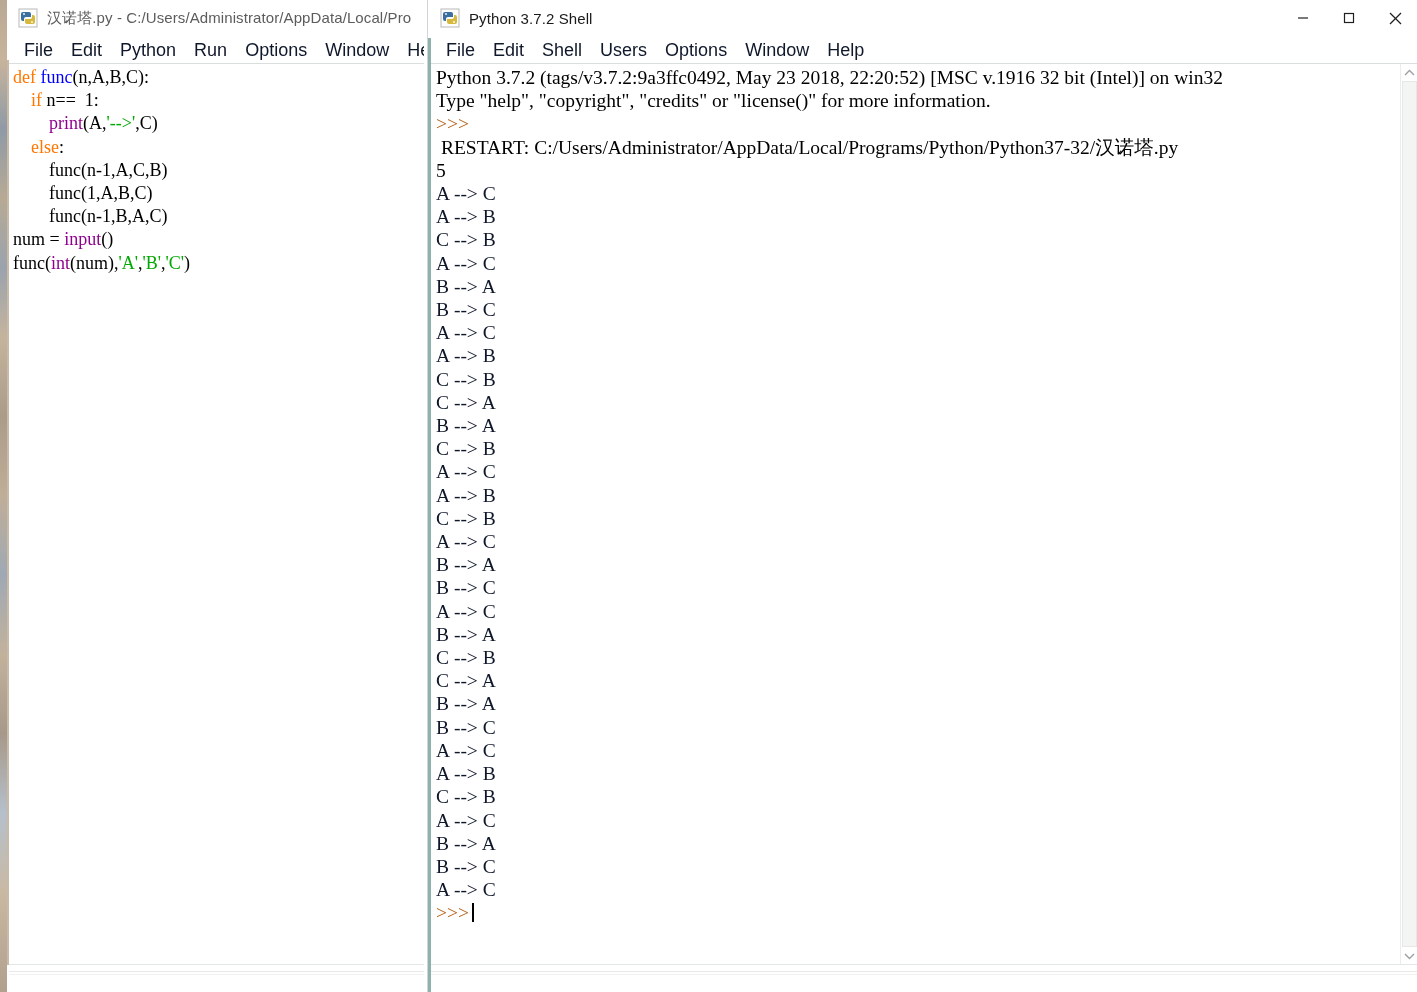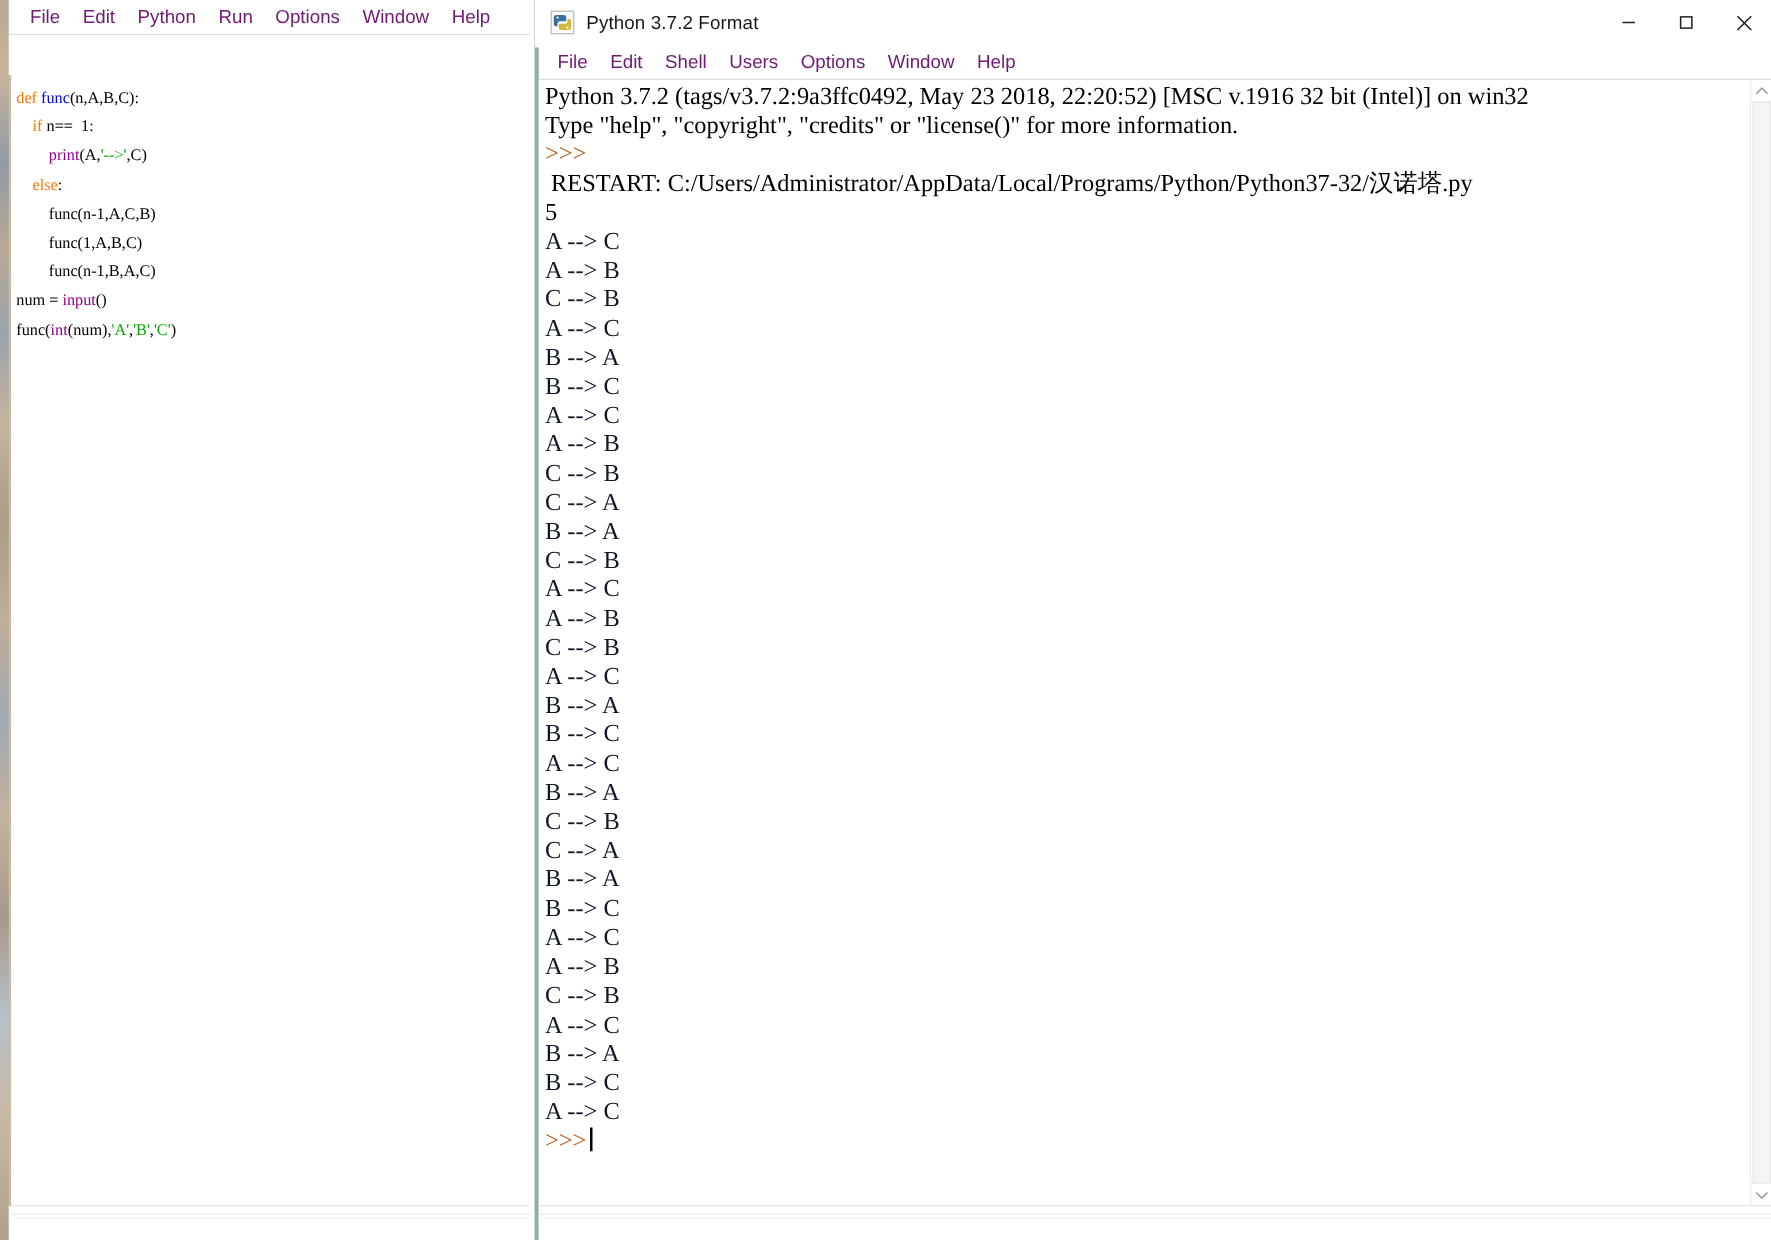--- a/index.html
+++ b/index.html
@@ -107,22 +107,22 @@
   .menubar {
     height: 28px;
     display: flex;
     align-items: center;
     background: #ffffff;
     padding-left: 9px;
     box-sizing: border-box;
     border-bottom: 1px solid #d9dede;
   }
   .menu-item {
-    font-size: 15px;
-    color: #701a75;
+    font-size: 18px;
+    color: #0f172a;
     padding: 0 9px;
     white-space: nowrap;
     line-height: 20px;
   }
 
   
   .pane {
     position: absolute;
     left: 3px;
     top: 64px;
@@ -130,21 +130,21 @@
     bottom: 28px;
     background: #ffffff;
     overflow: hidden;
     font-family: "Liberation Serif", serif;
   }
   .code-area {
     position: absolute;
     left: 4px; top: 2px;
     right: 14px; bottom: 0;
     font-family: "Liberation Serif", serif;
-    font-size: 13px;
+    font-size: 18px;
     line-height: 23.2px;
     white-space: pre;
     color: #000000;
   }
   .shell-area {
     position: absolute;
     left: 5px; top: 2px;
     right: 20px; bottom: 0;
     font-family: "Liberation Serif", serif;
     font-size: 19.5px;
@@ -232,20 +232,32 @@
 </style>
 </head>
 <body>
 
 <div id="screen">
 
   <div class="desktop-strip"></div>
 
   <div class="win-editor">
 
+    <div class="titlebar">
+      <div class="title-icon">
+        <svg width="20" height="20" viewBox="0 0 20 20">
+          <rect x="1" y="1" width="18" height="18" fill="#fdfdfd" stroke="#b9b9b9"></rect>
+          <path d="M5 4h6a2 2 0 0 1 2 2v3H8a2 2 0 0 0-2 2v2H5a2 2 0 0 1-2-2V6a2 2 0 0 1 2-2z" fill="#3b6fa0"></path>
+          <path d="M15 16H9a2 2 0 0 1-2-2v-3h5a2 2 0 0 0 2-2V7h1a2 2 0 0 1 2 2v5a2 2 0 0 1-2 2z" fill="#d6b93c"></path>
+          <circle cx="6" cy="6" r="0.9" fill="#fff"></circle>
+          <circle cx="14" cy="14" r="0.9" fill="#fff"></circle>
+        </svg>
+      </div>
+      <div class="title-text">汉诺塔.py - C:/Users/Administrator/AppData/Local/Pro</div>
+    </div>
 
     <div class="menubar">
       <div class="menu-item">File</div>
       <div class="menu-item">Edit</div>
       <div class="menu-item">Python</div>
       <div class="menu-item">Run</div>
       <div class="menu-item">Options</div>
       <div class="menu-item">Window</div>
       <div class="menu-item">Help</div>
     </div>
@@ -277,21 +289,21 @@
     <div class="titlebar">
       <div class="title-icon">
         <svg width="20" height="20" viewBox="0 0 20 20">
           <rect x="1" y="1" width="18" height="18" fill="#fdfdfd" stroke="#b9b9b9"></rect>
           <path d="M5 4h6a2 2 0 0 1 2 2v3H8a2 2 0 0 0-2 2v2H5a2 2 0 0 1-2-2V6a2 2 0 0 1 2-2z" fill="#3b6fa0"></path>
           <path d="M15 16H9a2 2 0 0 1-2-2v-3h5a2 2 0 0 0 2-2V7h1a2 2 0 0 1 2 2v5a2 2 0 0 1-2 2z" fill="#d6b93c"></path>
           <circle cx="6" cy="6" r="0.9" fill="#fff"></circle>
           <circle cx="14" cy="14" r="0.9" fill="#fff"></circle>
         </svg>
       </div>
-      <div class="title-text active">Python 3.7.2 Format</div>
+      <div class="title-text active">Python 3.7.2 Shell</div>
 
       <div class="winbtns">
         <div class="winbtn">
           <svg width="12" height="12" viewBox="0 0 12 12">
               <line x1="1" y1="6" x2="11" y2="6" stroke="#202020" stroke-width="1.2"></line>
             </svg>
         </div>
         <div class="winbtn">
           <svg width="12" height="12" viewBox="0 0 12 12">
               <rect x="1.5" y="1.5" width="9" height="9" fill="none" stroke="#202020" stroke-width="1.2"></rect>

